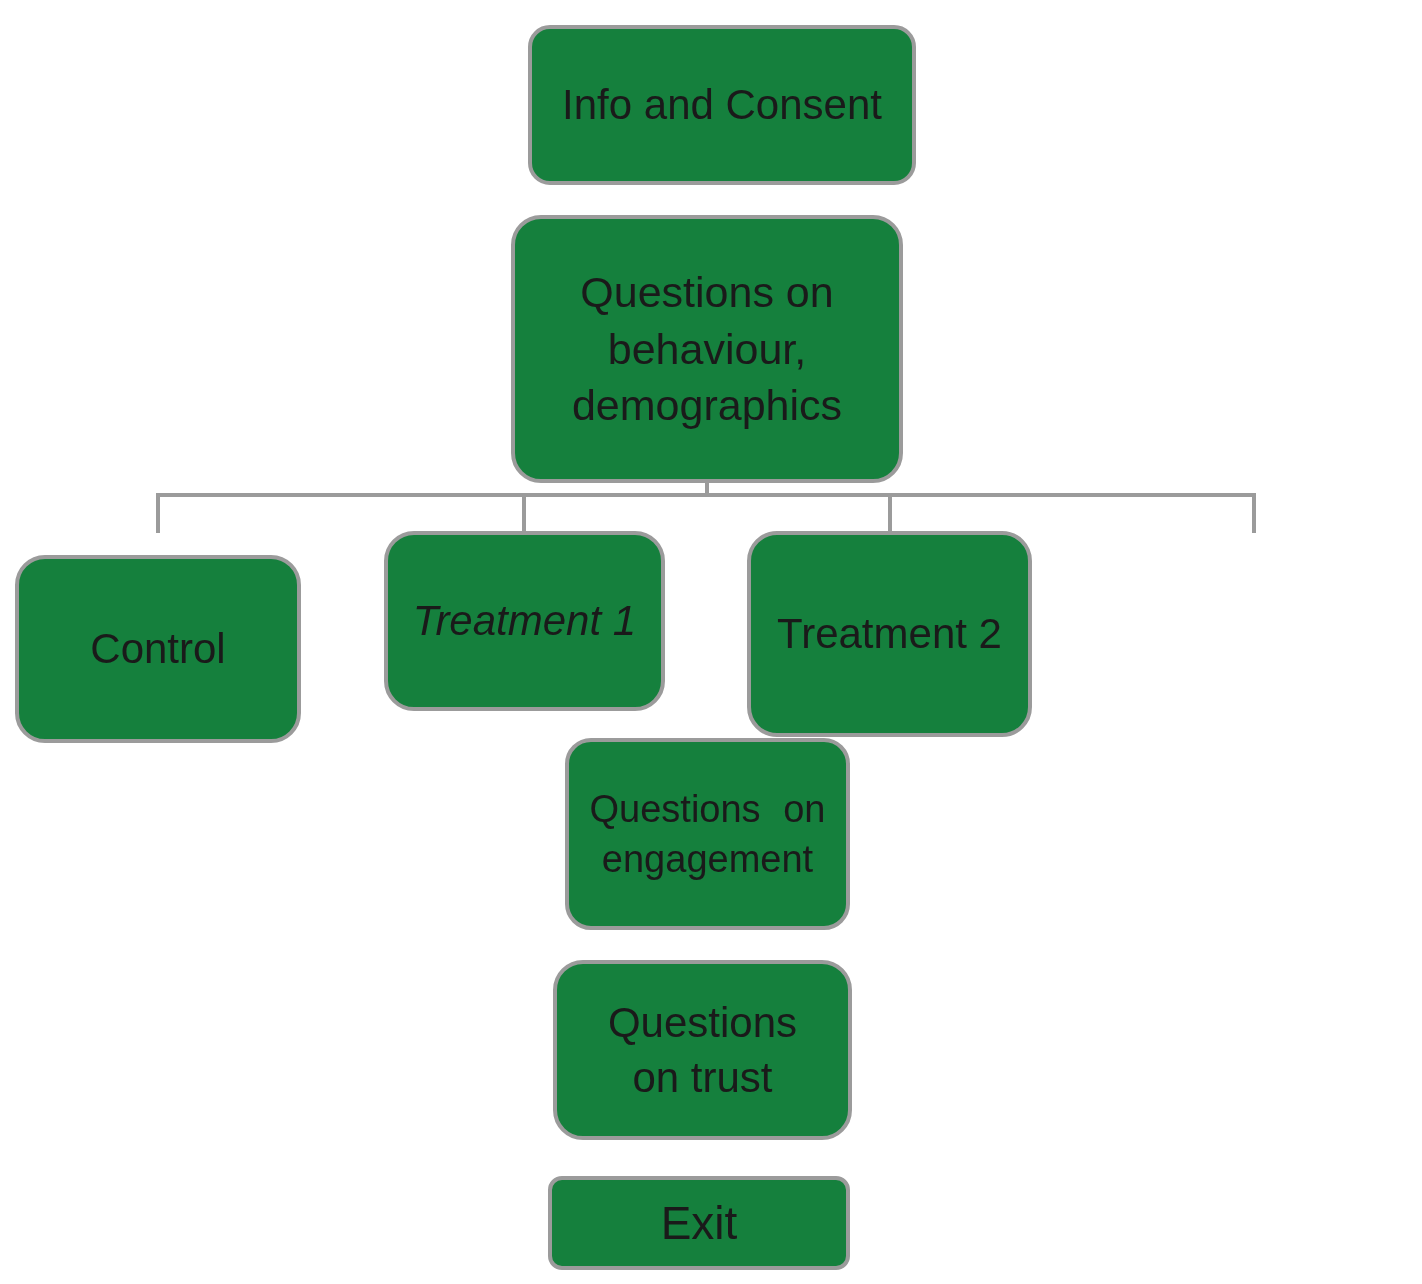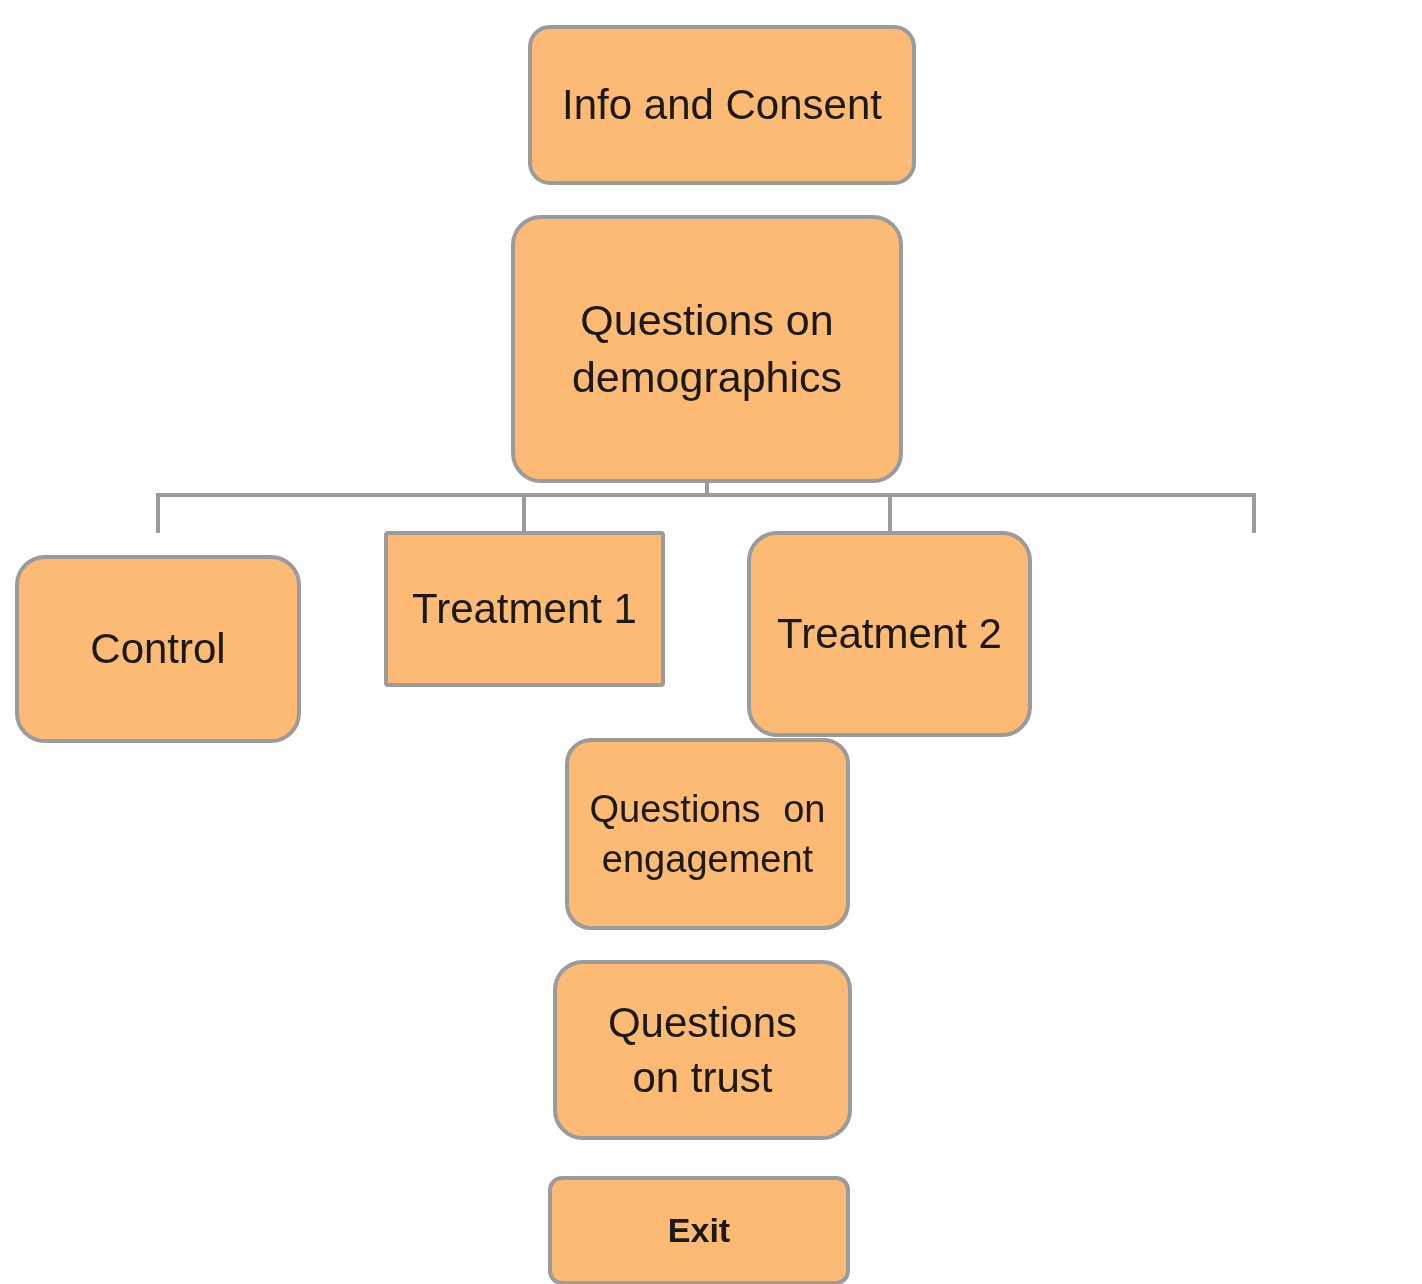--- a/index.html
+++ b/index.html
@@ -12,42 +12,42 @@
     width: 1422px;
     height: 1284px;
     background: #ffffff;
     font-family: "Liberation Sans", sans-serif;
     color: #1a1a1a;
     overflow: hidden;
   }
   .node {
     position: absolute;
     box-sizing: border-box;
-    background: #fdba74;
+    background: #15803d;
     border: 4px solid #9b9b9b;
     display: flex;
     flex-direction: column;
     align-items: center;
     justify-content: center;
     text-align: left;
     line-height: 1.32;
   }
   .node .ln { white-space: nowrap; }
 
   
   #node-info        { left: 528px;  top: 25px;   width: 388px; height: 160px; border-radius: 22px; font-size: 42px; }
   #node-behaviour   { left: 511px;  top: 215px;  width: 392px; height: 268px; border-radius: 30px; font-size: 43px; }
   #node-control     { left: 15px;   top: 531px;  width: 286px; height: 188px; border-radius: 30px; font-size: 42px; margin-top: 24px; }
-  #node-treatment1  { left: 384px;  top: 531px;  width: 281px; height: 156px; border-radius: 4px; font-size: 42px; }
+  #node-treatment1  { left: 384px;  top: 531px;  width: 281px; height: 180px; border-radius: 30px; font-size: 42px; font-style: italic; }
   #node-treatment2  { left: 747px;  top: 531px;  width: 285px; height: 206px; border-radius: 30px; font-size: 42px; }
   #node-treatment3  { left: 1117px; top: 531px;  width: 284px; height: 188px; border-radius: 30px; font-size: 42px; }
   #node-carsharing  { left: 565px;  top: 738px;  width: 285px; height: 192px; border-radius: 26px; font-size: 38px; }
   #node-carsharing .ln0 { word-spacing: 12px; }
   #node-trust       { left: 553px;  top: 960px;  width: 299px; height: 180px; border-radius: 30px; font-size: 42px; }
-  #node-exit        { left: 548px;  top: 1176px; width: 302px; height: 109px;  border-radius: 14px; font-size: 34px; font-weight: bold; }
+  #node-exit        { left: 548px;  top: 1176px; width: 302px; height: 94px;  border-radius: 14px; font-size: 46px; }
 
   
   .conn {
     position: absolute;
     background: #9b9b9b;
   }
   #conn-stub   { left: 705px;  top: 483px; width: 4px;    height: 12px; }
   #conn-hline  { left: 156px;  top: 493px; width: 1100px; height: 4px;  }
   #conn-drop-1 { left: 156px;  top: 493px; width: 4px;    height: 40px; }
   #conn-drop-2 { left: 522px;  top: 493px; width: 4px;    height: 40px; }
@@ -58,20 +58,21 @@
 <body>
 
 <div class="stage">
 
   <div class="node" id="node-info">
     <div class="ln">Info and Consent</div>
   </div>
 
   <div class="node" id="node-behaviour">
     <div class="ln">Questions on</div>
+    <div class="ln">behaviour,</div>
     <div class="ln">demographics</div>
   </div>
 
   <div class="conn" id="conn-stub"></div>
   <div class="conn" id="conn-hline"></div>
   <div class="conn" id="conn-drop-1"></div>
   <div class="conn" id="conn-drop-2"></div>
   <div class="conn" id="conn-drop-3"></div>
   <div class="conn" id="conn-drop-4"></div>
 

